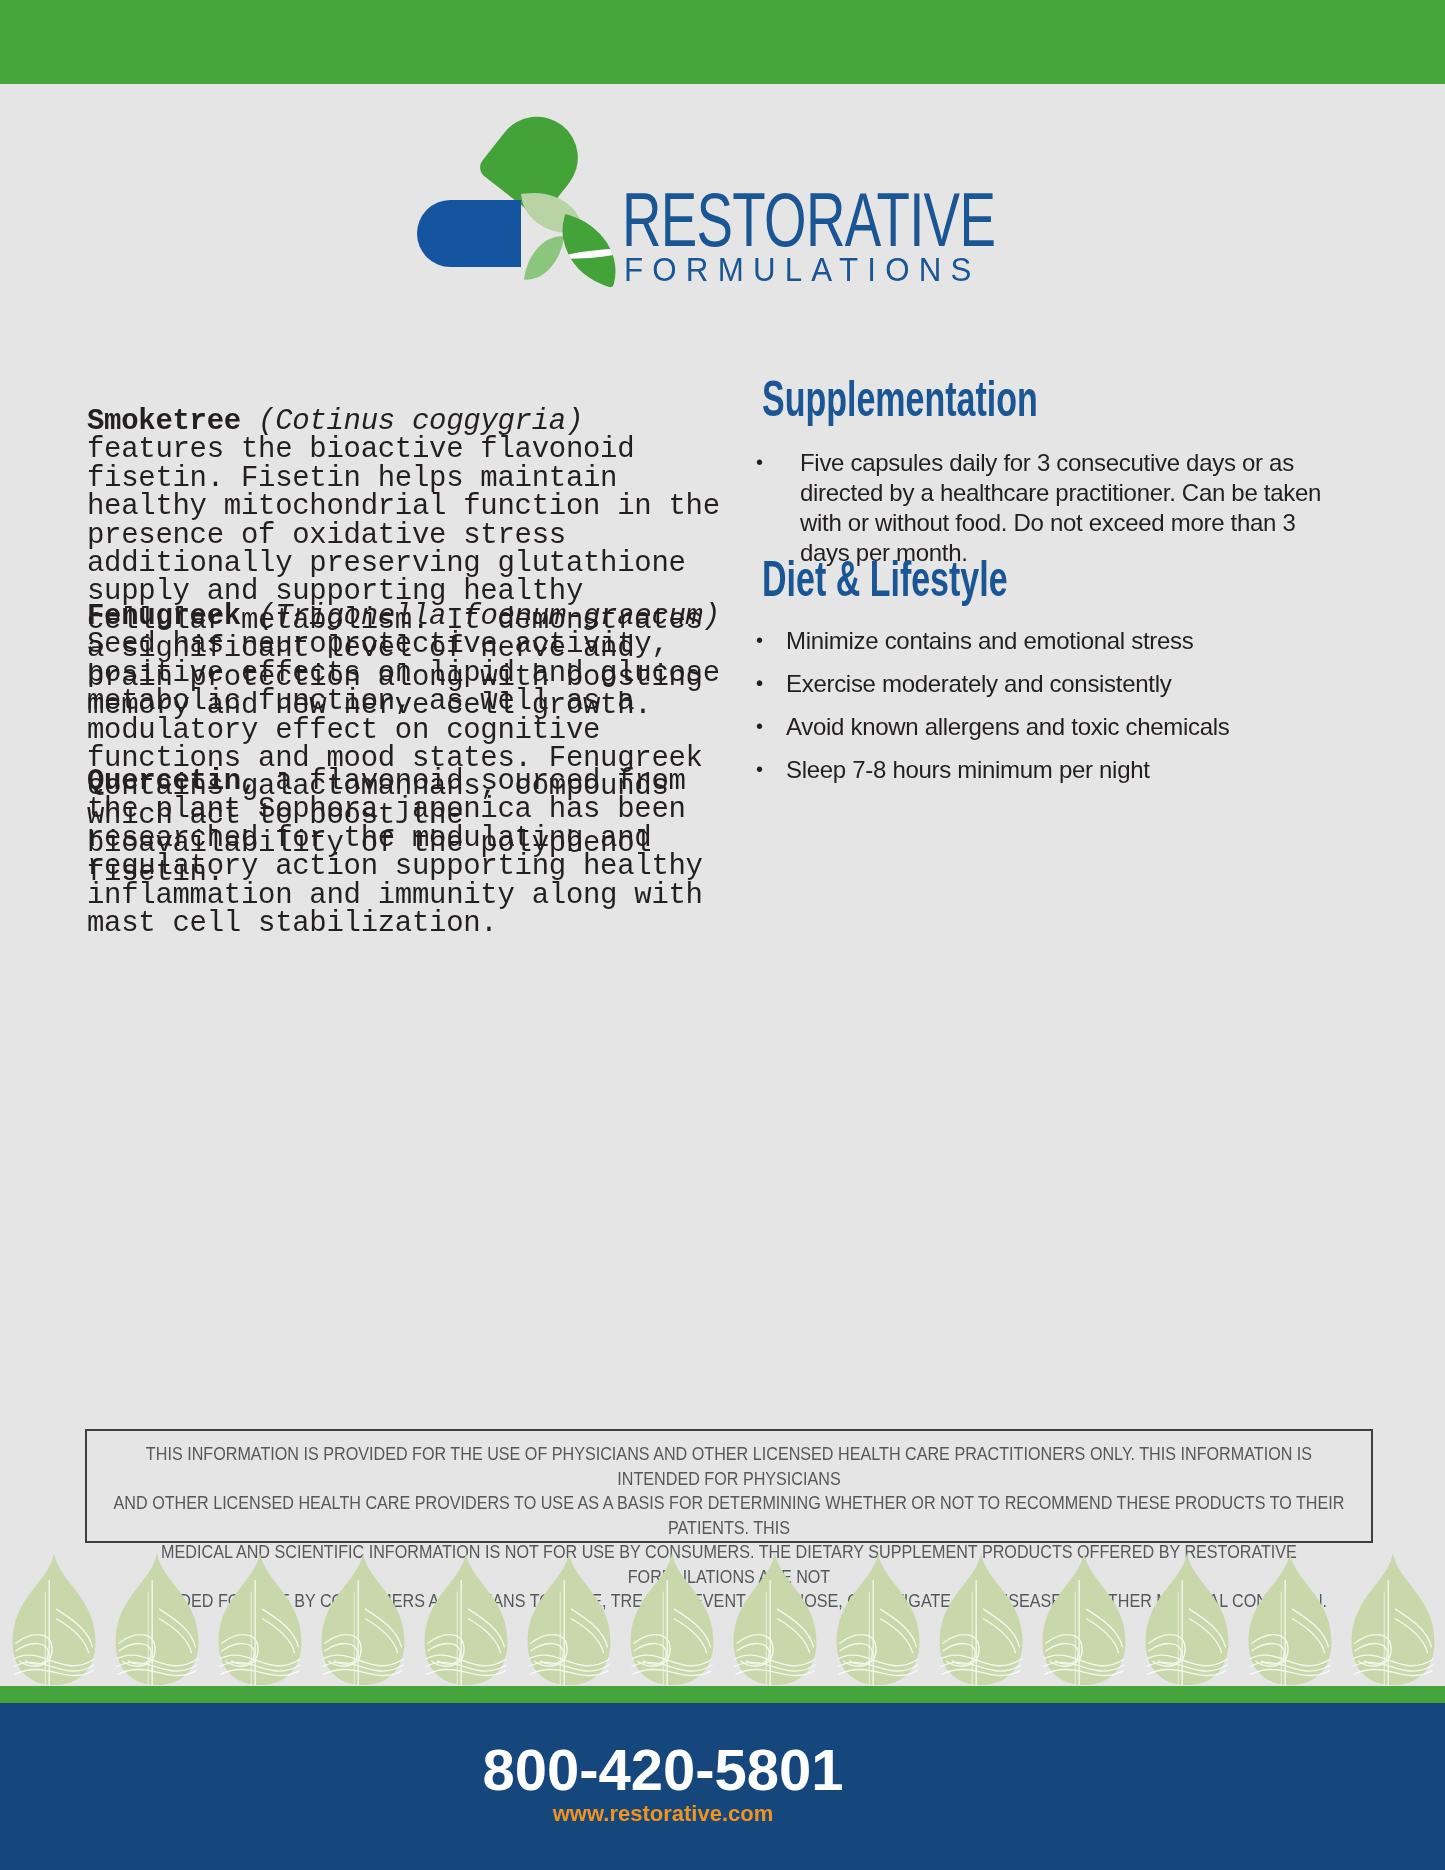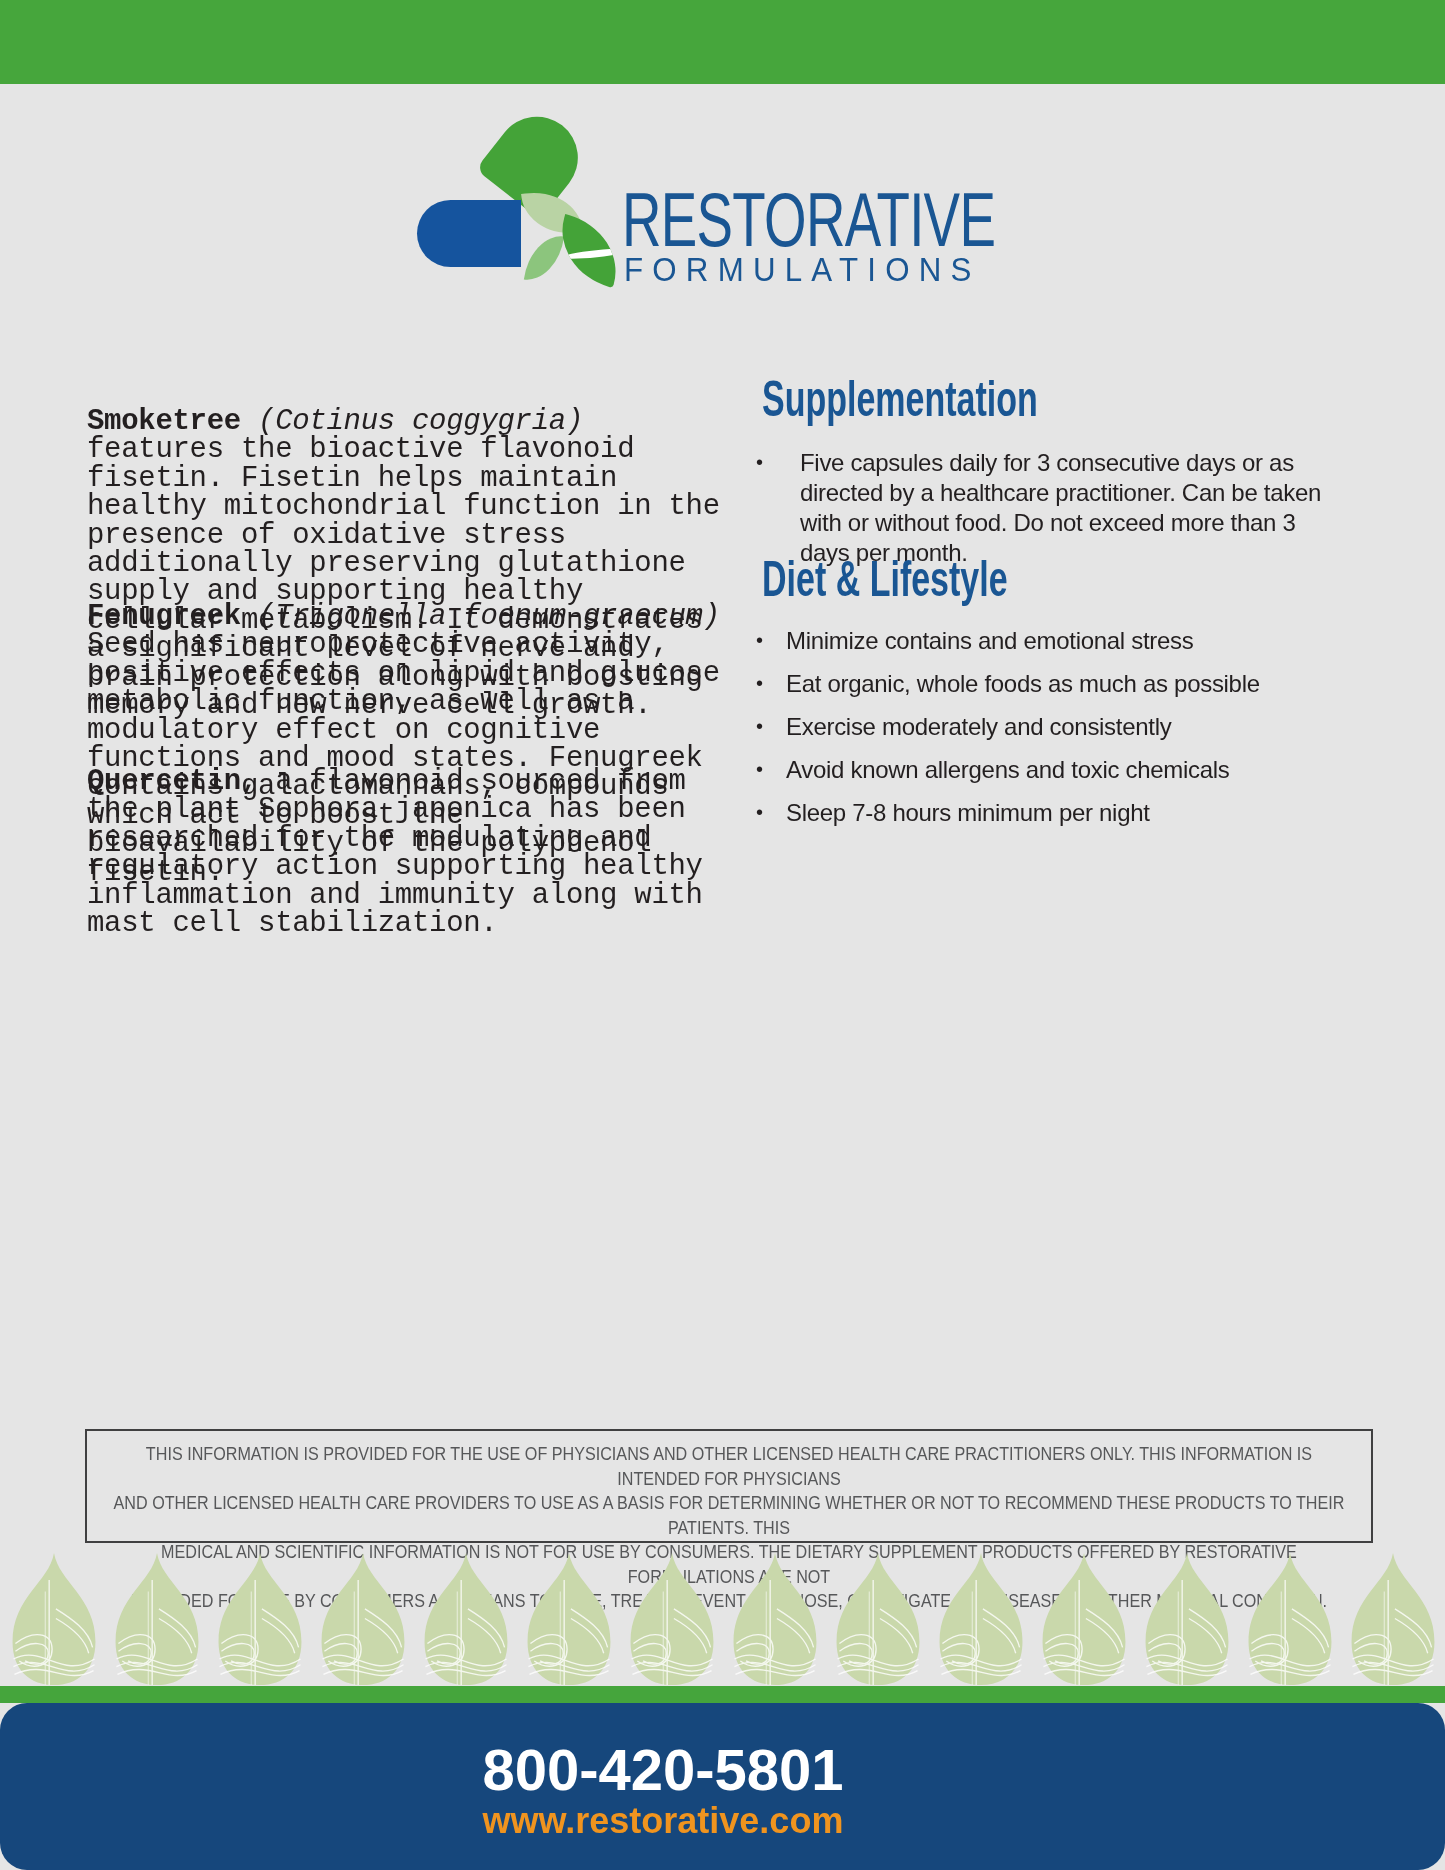--- a/index.html
+++ b/index.html
@@ -55,25 +55,25 @@
   .disc-inner{position:absolute;left:50%;top:11px;width:1470px;transform:translateX(-50%) scaleX(0.85);
               text-align:center;font-size:19px;line-height:24.5px;color:var(--disclaimer-text);}
 
   
   .leafrow{position:absolute;left:0;top:1551px;width:1445px;height:135px;overflow:hidden;
            display:flex;align-items:flex-start;}
   .leafrow svg{flex:0 0 auto;margin-right:-5px;}
 
   
   .band{position:absolute;left:0;top:1686px;width:1445px;height:17px;background:var(--band-green);}
-  .footer{position:absolute;left:0;top:1703px;width:1445px;height:167px;background:var(--footer-navy);border-radius:27px;}
+  .footer{position:absolute;left:0;top:1703px;width:1445px;height:167px;background:var(--footer-navy);}
   .phone{position:absolute;left:0;top:38px;width:1326px;text-align:center;color:var(--footer-phone-white);
          font-weight:bold;font-size:58px;line-height:1;}
   .site{position:absolute;left:0;top:100px;width:1326px;text-align:center;color:var(--footer-link-orange);
-        font-weight:bold;font-size:36px;line-height:1;cursor:pointer;}
+        font-weight:bold;font-size:22px;line-height:1;cursor:pointer;}
 </style>
 </head>
 <body>
 
 <div class="page">
 
   <div class="topbar"></div>
 
   <div class="logo">
     <div class="cap-green"></div>
@@ -95,21 +95,21 @@
   <div class="h2 h2-supp">Supplementation</div>
 
   <ul class="blist supp">
     <li><span class="blt">•</span><span>Five capsules daily for 3 consecutive days or as directed by a healthcare practitioner.  Can be taken with or without food.  Do not exceed more than 3 days per month.</span></li>
   </ul>
 
   <div class="h2 h2-diet">Diet &amp; Lifestyle</div>
 
   <ul class="blist diet">
     <li><span class="blt">•</span><span>Minimize contains and emotional stress</span></li>
-    <li><span class="blt">•</span><span>Eat organic, whole foods as much as possible</span></li>
+    <li><span class="blt">•</span></li>
     <li><span class="blt">•</span><span>Exercise moderately and consistently</span></li>
     <li><span class="blt">•</span><span>Avoid known allergens and toxic chemicals</span></li>
     <li><span class="blt">•</span><span>Sleep 7-8 hours minimum per night</span></li>
   </ul>
 
   <div class="disclaimer">
     <div class="disc-inner">
       <div>THIS INFORMATION IS PROVIDED FOR THE USE OF PHYSICIANS AND OTHER LICENSED HEALTH CARE PRACTITIONERS ONLY. THIS INFORMATION IS INTENDED FOR PHYSICIANS</div>
       <div>AND OTHER LICENSED HEALTH CARE PROVIDERS TO USE AS A BASIS FOR DETERMINING WHETHER OR NOT TO RECOMMEND THESE PRODUCTS TO THEIR PATIENTS. THIS</div>
       <div>MEDICAL AND SCIENTIFIC INFORMATION IS NOT FOR USE BY CONSUMERS. THE DIETARY SUPPLEMENT PRODUCTS OFFERED BY RESTORATIVE FORMULATIONS ARE NOT</div>

